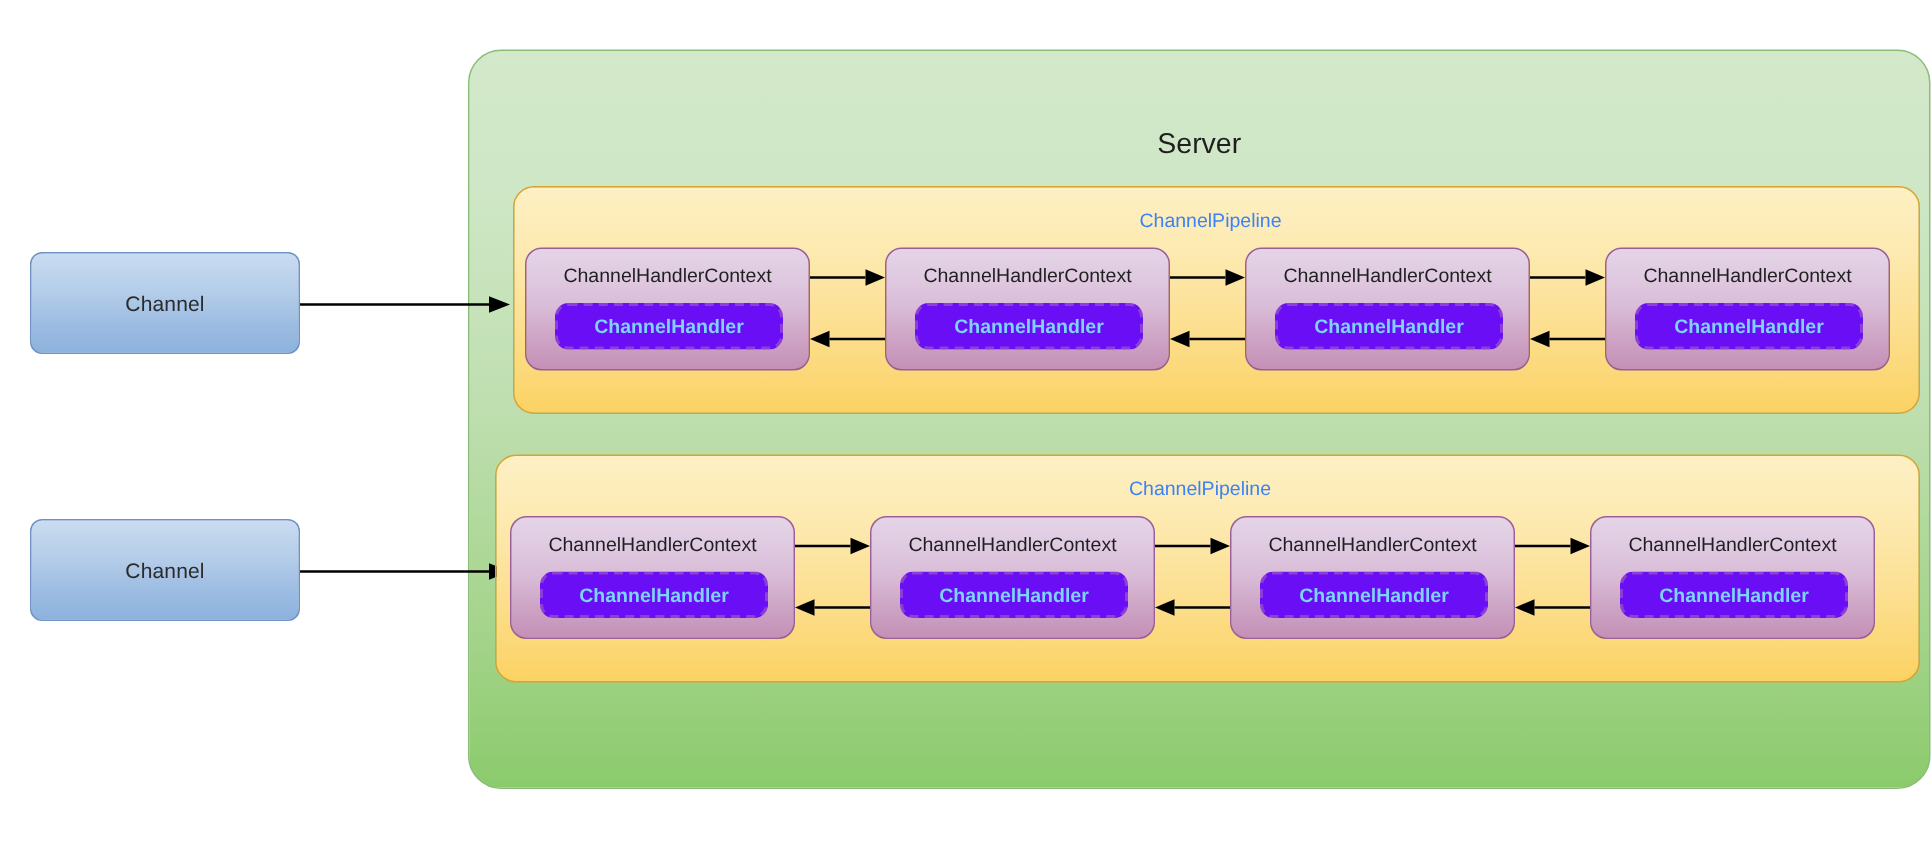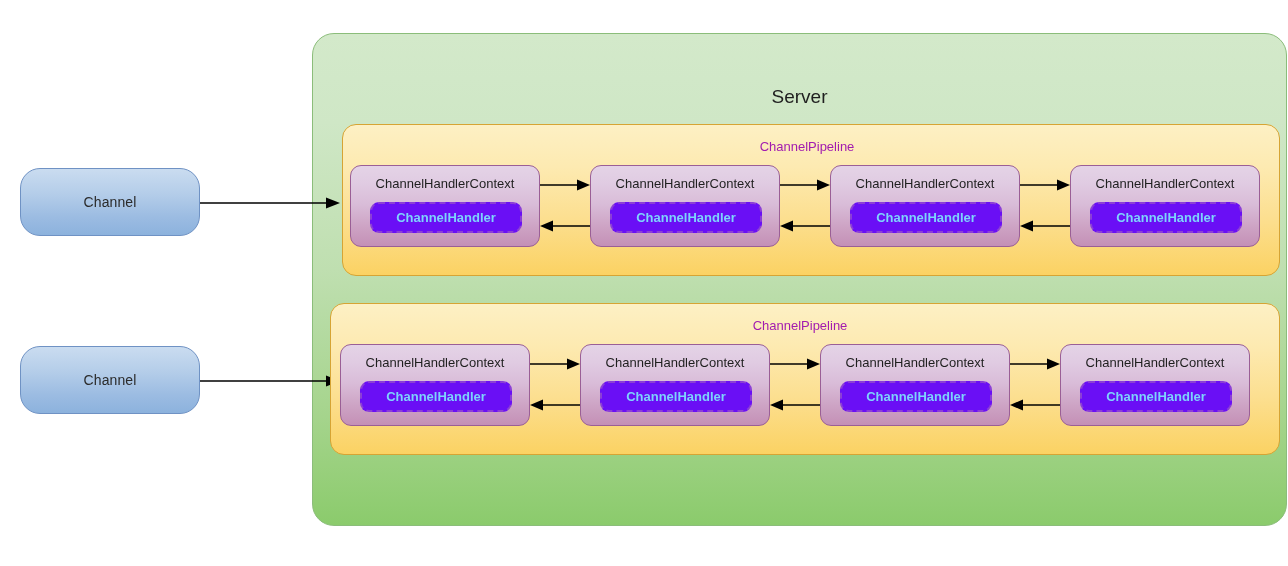--- a/index.html
+++ b/index.html
@@ -19,21 +19,21 @@
     left: 12px; top: 0;
     width: 1288px;
     height: 566px;
   }
 
   
   .channel-box {
     position: absolute;
     box-sizing: border-box;
     border: 1px solid #6f92c4;
-    border-radius: 20px;
+    border-radius: 8px;
     background: linear-gradient(to bottom, #cadcf0 0%, #b4cde9 38%, #9cbce2 72%, #8cb2dd 100%);
     display: flex;
     align-items: center;
     justify-content: center;
     color: #2b2b2b;
     font-size: 14px;
     letter-spacing: 0.1px;
   }
 
   
@@ -59,21 +59,21 @@
     position: absolute;
     box-sizing: border-box;
     border: 1px solid #d6a434;
     border-radius: 14px;
     background: linear-gradient(to bottom, #fdf0c4 0%, #fdeab1 28%, #fcdf90 62%, #fbd263 100%);
   }
   .pipeline-title {
     position: absolute;
     text-align: center;
     font-size: 13px;
-    color: #a21caf;
+    color: #3b82f6;
     white-space: nowrap;
   }
 
   
   .ctx-box {
     position: absolute;
     box-sizing: border-box;
     border: 1px solid #9a5f96;
     border-radius: 11px;
     background: linear-gradient(to bottom, #e4d3e6 0%, #e0cbe2 22%, #d9bcd8 48%, #cda3c4 76%, #c490b6 100%);

